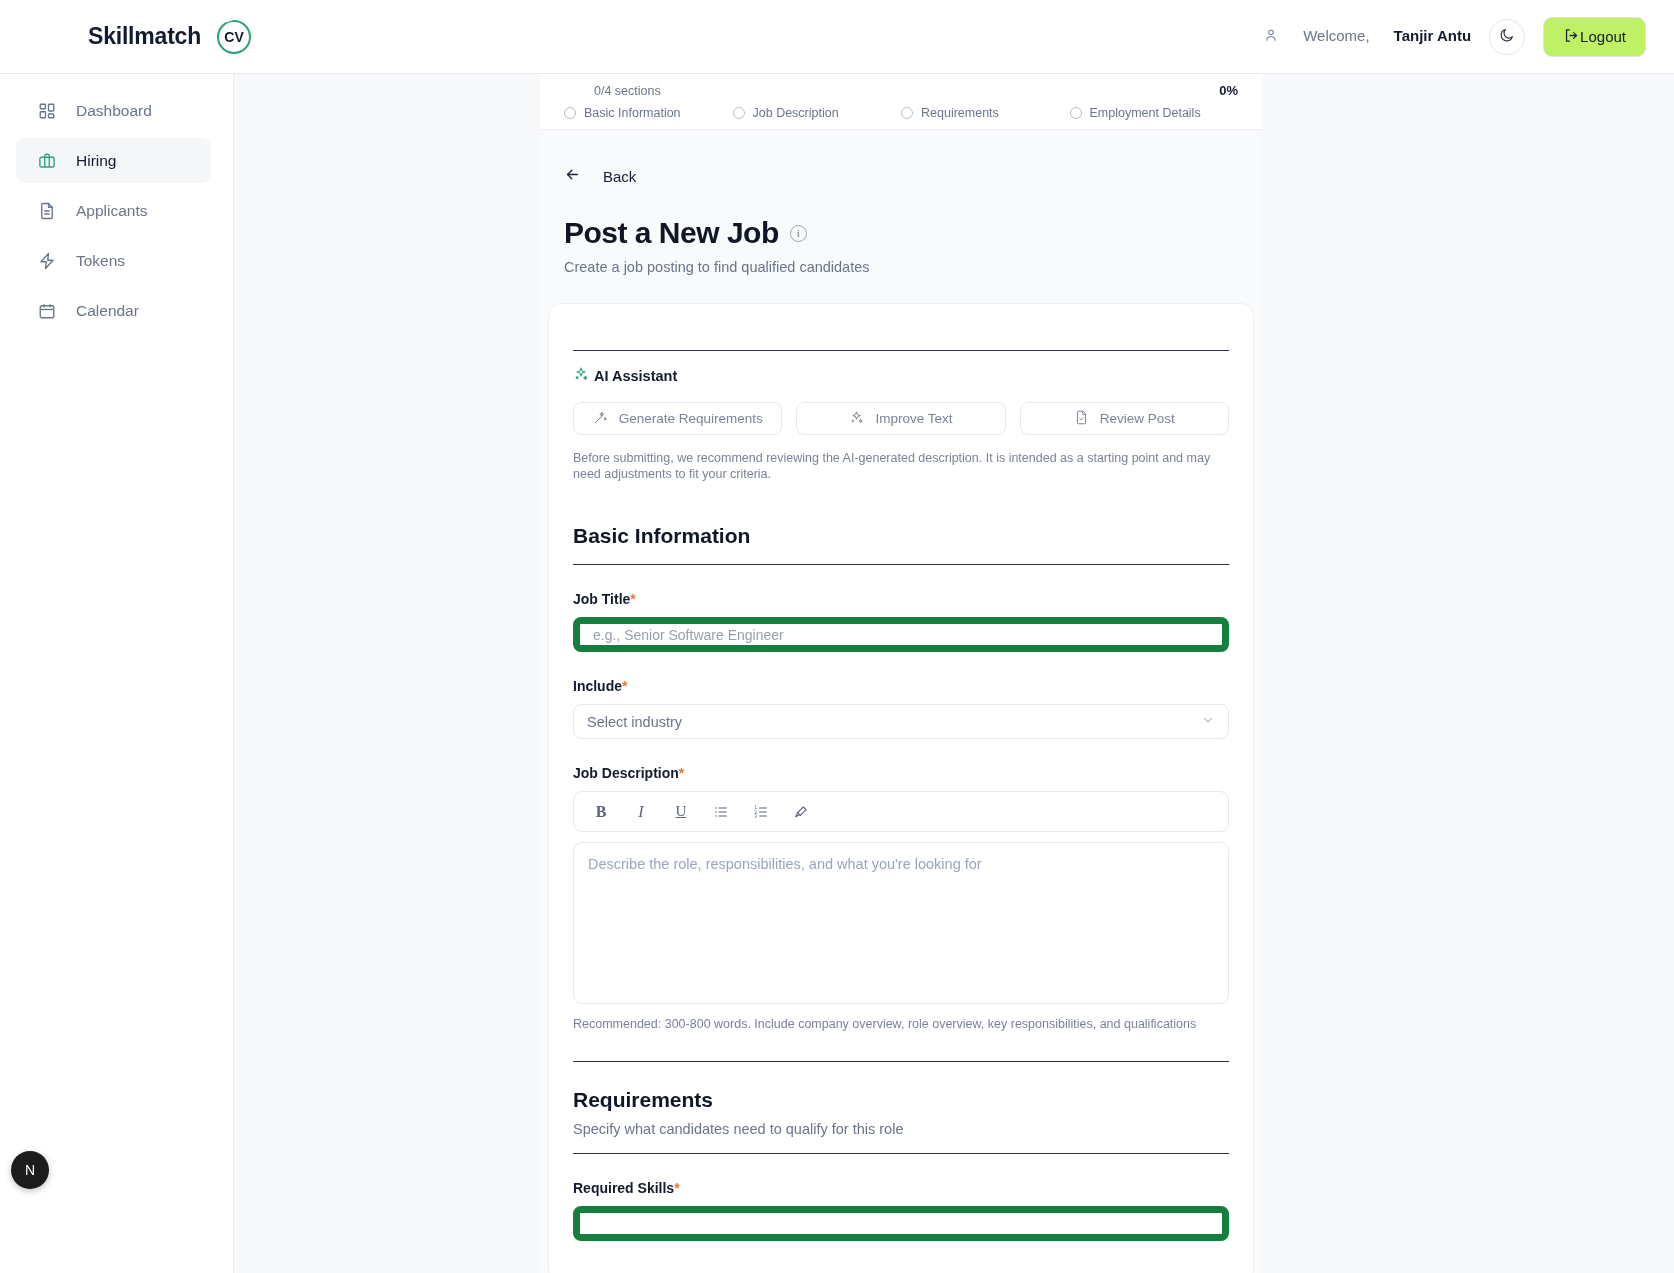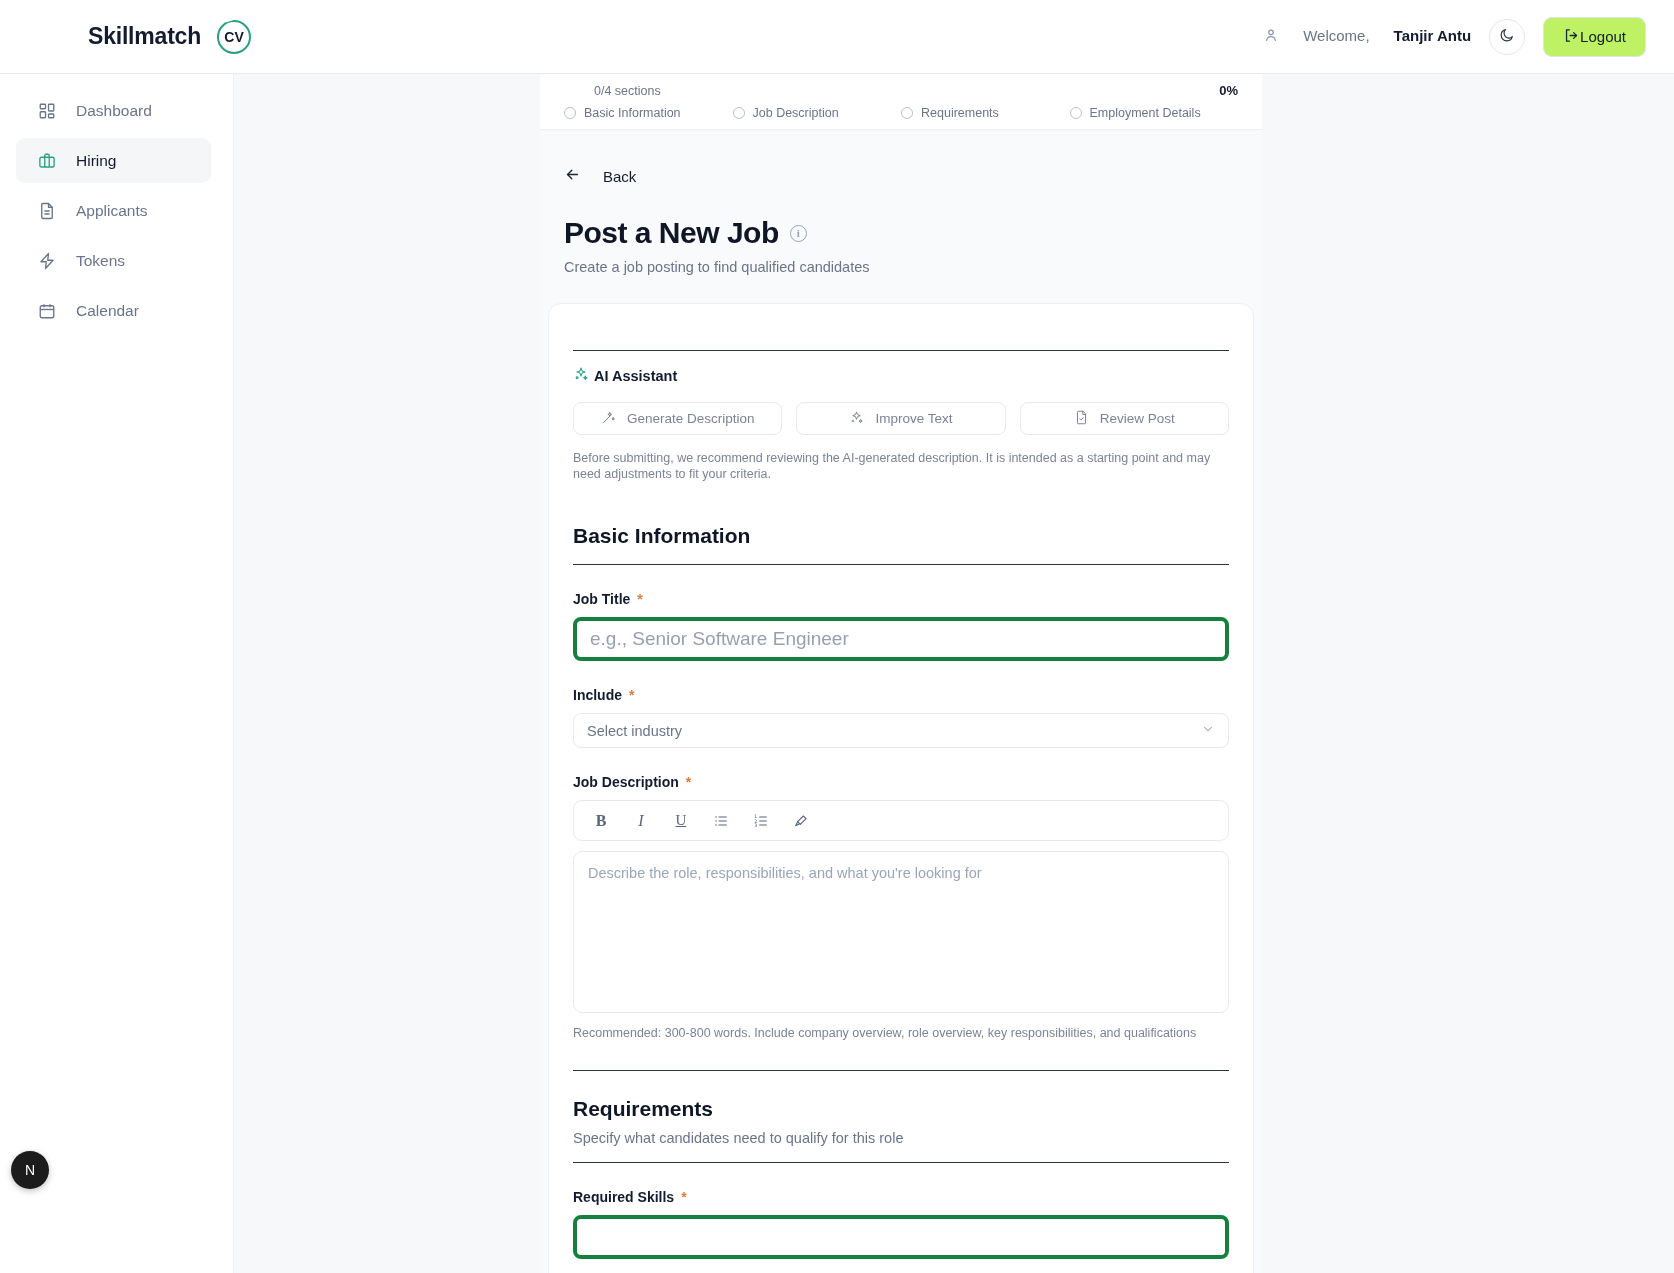--- a/index.html
+++ b/index.html
@@ -145,28 +145,28 @@
   }
   .ai-note {
     margin-top: 16px; font-size: 12.5px; line-height: 1.25;
     color: #7b8396; max-width: 650px;
   }
 
   .sec-title { font-size: 21px; font-weight: 700; color: #0f1626; margin-top: 42px; }
   .sec-sub { font-size: 14.5px; color: #6b7589; margin-top: 9px; }
   .sec-rule { margin-top: 16px; }
 
-  .field-label { font-size: 14px; font-weight: 700; color: #131b2e; margin-top: 26px; display: flex; align-items: center; gap: 7px; }
+  .field-label { font-size: 14px; font-weight: 700; color: #131b2e; margin-top: 26px; display: flex; align-items: center; }
   .req-star { color: #e07b3c; font-size: 14px; line-height: 1; }
 
   .text-input {
     width: 100%; height: 35px; margin-top: 10px;
-    border: 4px solid #15803d; border-radius: 8px;
-    background: #fff; padding: 18px 13px;
-    font-size: 19px; font-family: "Liberation Sans", sans-serif;
+    border: 7px solid #15803d; border-radius: 8px;
+    background: #fff; padding: 9px 13px;
+    font-size: 14px; font-family: "Liberation Sans", sans-serif;
     color: #131b2e;
   }
   .text-input::placeholder { color: #98a0b0; }
   .hint { font-size: 12.5px; color: #7b8396; margin-top: 9px; }
 
   .two-col { display: flex; gap: 24px; }
   .col { flex: 1; min-width: 0; }
 
   .select-wrap { position: relative; margin-top: 10px; }
   .select-box {
@@ -373,21 +373,21 @@
 
       <div class="ai-btns">
         <div class="ai-btn">
           <span>
             <svg width="15" height="15" viewBox="0 0 24 24" fill="none" stroke="#7b8396" stroke-width="1.6" stroke-linecap="round" stroke-linejoin="round">
               <path d="M4 20L15 9"></path>
                 <path d="M14 4l.8 2.2L17 7l-2.2.8L14 10l-.8-2.2L11 7l2.2-.8z"></path>
               <path d="M19.5 12.5l.5 1.4 1.4.5-1.4.5-.5 1.4-.5-1.4-1.4-.5 1.4-.5z"></path>
             </svg>
           </span>
-          <span>Generate Description</span>
+          <span>Generate Requirements</span>
         </div>
 
         <div class="ai-btn">
           <span>
             <svg width="15" height="15" viewBox="0 0 24 24" fill="none" stroke="#7b8396" stroke-width="1.6" stroke-linejoin="round">
               <path d="M12 3l1.6 4.4L18 9l-4.4 1.6L12 15l-1.6-4.4L6 9l4.4-1.6z"></path>
               <path d="M18.5 15l.7 1.9 1.9.7-1.9.7-.7 1.9-.7-1.9-1.9-.7 1.9-.7z"></path>
               <circle cx="6.2" cy="17.6" r="1.3"></circle>
             </svg>
           </span>

